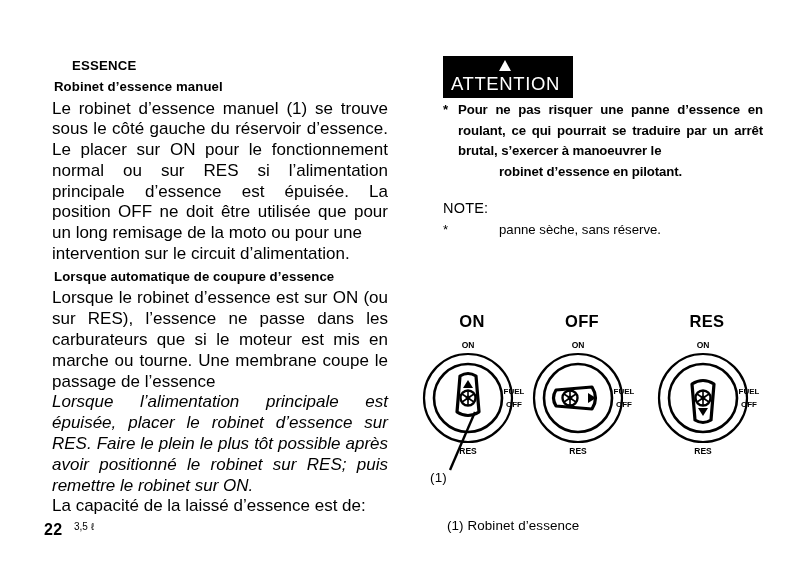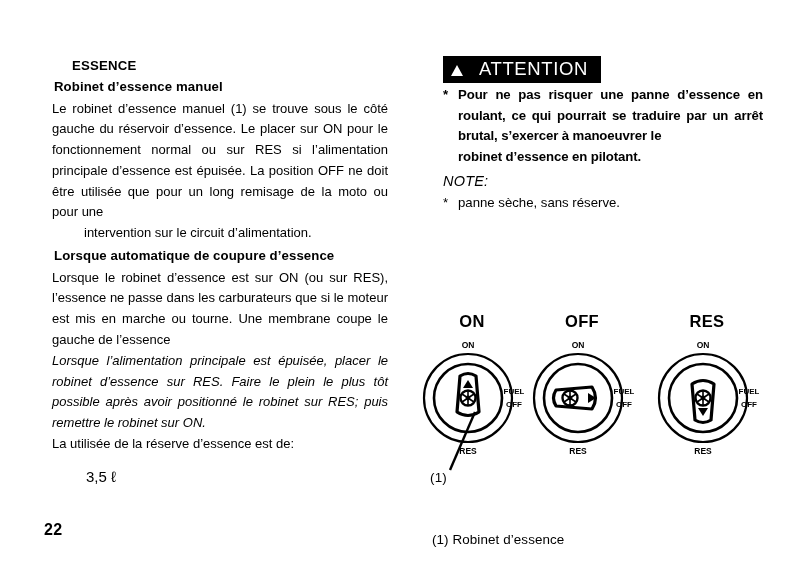--- a/index.html
+++ b/index.html
@@ -47,50 +47,50 @@
     padding-left: 20px;
   }
   .h-sub {
     font-size: 13.2px;
     font-weight: bold;
     letter-spacing: 0.1px;
     line-height: 19.5px;
     margin: 2px;
   }
   .body-text {
-    font-size: 13px;
+    font-size: 17px;
     line-height: 20.8px;
     margin: 0;
     text-align: justify;
     text-justify: inter-word;
   }
   .body-text.italic {
     font-style: italic;
   }
   .body-text .nojust {
     display: block;
     text-align: left;
-    margin-left: 32px;
   }
   .indent-val {
-    font-size: 15px;
+    font-size: 10px;
     line-height: 20.8px;
-    margin: 12px;
+    margin: 0;
     padding-left: 22px;
   }
 
   
   .attention-bar {
     display: inline-flex;
     align-items: center;
-    gap: 15px;
+    gap: 4px;
     background: #000000;
     color: #ffffff;
     padding: 3px 13px 4px 8px;
     margin: 0 0 2px 0;
+    flex-direction: column;
   }
   .attention-bar .tri {
     display: inline-block;
     width: 0;
     height: 0;
     border-left: 6px solid transparent;
     border-right: 6px solid transparent;
     border-bottom: 11px solid #ffffff;
     position: relative;
     top: 1px;
@@ -118,27 +118,27 @@
     letter-spacing: -0.1px;
   }
   .bullet-block .star {
     position: absolute;
     left: 0;
     top: 0;
   }
   .bullet-block .last {
     display: block;
     text-align: left;
+    margin-left: 41px;
   }
   .note-label {
     font-size: 14.5px;
     line-height: 22px;
-    margin: 3px 0 1px 0;
+    margin: 15px 0 1px 0;
     letter-spacing: 0.2px;
-    font-style: italic;
   }
 
   
   .valves {
     position: absolute;
     left: 420px;
     top: 312px;
     width: 330px;
     height: 150px;
   }
@@ -173,25 +173,24 @@
   
   .callout-num {
     position: absolute;
     left: 430px;
     top: 470px;
     font-size: 13.4px;
     letter-spacing: 0.2px;
   }
   .legend {
     position: absolute;
-    left: 432px;
+    left: 447px;
     top: 518px;
     font-size: 13.4px;
     letter-spacing: 0.1px;
-    margin-top: 14px;
   }
   .leader {
     position: absolute;
     left: 430px;
     top: 400px;
     width: 70px;
     height: 80px;
     pointer-events: none;
   }
 
@@ -213,26 +212,26 @@
   <div class="col-left">
 
     <h1 class="h-main">ESSENCE</h1>
 
     <h2 class="h-sub">Robinet d’essence manuel</h2>
 
     <p class="body-text"><span>Le robinet d’essence manuel (1) se trouve sous le côté gauche du réservoir d’essence. Le placer sur ON pour le fonctionnement normal ou sur RES si l’alimentation principale d’essence est épuisée. La position OFF ne doit être utilisée que pour un long remisage de la moto ou pour une</span><span class="nojust">intervention sur le circuit d’alimentation.</span></p>
 
     <h2 class="h-sub">Lorsque automatique de coupure d’essence</h2>
 
-    <p class="body-text"><span>Lorsque le robinet d’essence est sur ON (ou sur RES), l’essence ne passe dans les carburateurs que si le moteur est mis en marche ou tourne. Une membrane coupe le gauche de l’essence</span></p>
+    <p class="body-text"><span>Lorsque le robinet d’essence est sur ON (ou sur RES), l’essence ne passe dans les carburateurs que si le moteur est mis en marche ou tourne. Une membrane coupe le passage de l’essence</span></p>
 
 
     <p class="body-text italic"><span>Lorsque l’alimentation principale est épuisée, placer le robinet d’essence sur RES. Faire le plein le plus tôt possible après avoir positionné le robinet sur RES; puis remettre le robinet sur ON.</span></p>
 
-    <p class="body-text">La utilisée de la réserve d’essence est de:</p>
+    <p class="body-text">La capacité de la laissé d’essence est de:</p>
 
     <p class="indent-val">3,5 ℓ</p>
   </div>
 
   <div class="col-right">
 
     <div class="attention-bar">
       <span class="tri"></span>
       <span class="label">ATTENTION</span>
     </div>

